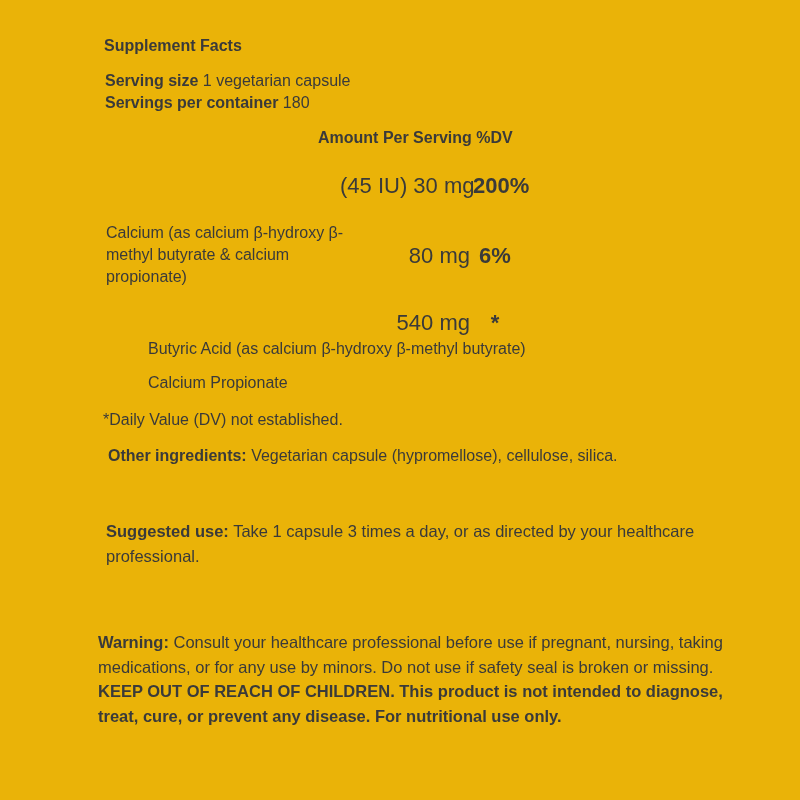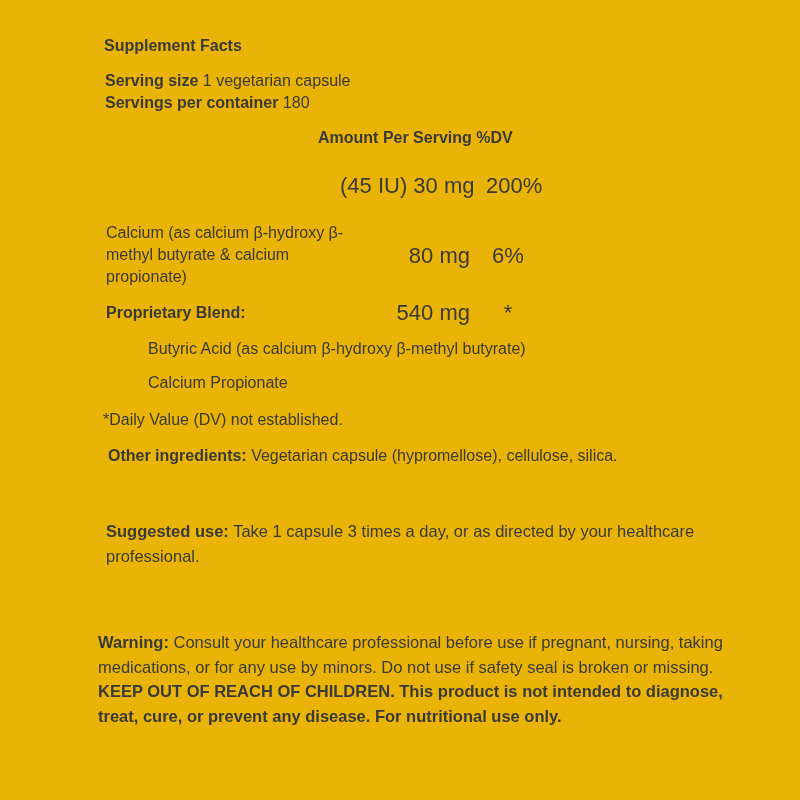--- a/index.html
+++ b/index.html
@@ -40,23 +40,24 @@
     font-size: 22px;
     line-height: 22px;
   }
   .amt {
     width: 130px;
     text-align: right;
     white-space: nowrap;
   }
   .dvc {
     width: 44px;
-    margin-left: 16px;
+    margin-left: 3px;
     text-align: center;
     white-space: nowrap;
+    font-weight: bold;
   }
   .para {
     position: absolute;
     left: 98px;
     width: 680px;
     font-size: 16.5px;
     line-height: 24.5px;
     white-space: pre-line;
   }
 </style>
@@ -79,22 +80,21 @@
     </div>
 
   <div class="t pre" style="top:222px;left:106px">Calcium (as calcium β-hydroxy β-
 methyl butyrate &amp; calcium
 propionate)</div>
   <div class="valrow" style="top:245px">
       <div class="amt">80 mg</div>
       <div class="dvc">6%</div>
     </div>
 
-  <div class="t bold" style="top:302px;left:106px">Proprietary Blend:</div>
-  <div class="valrow" style="top:302px">
+  <div class="valrow" style="top:312px">
       <div class="amt">540 mg</div>
       <div class="dvc">*</div>
     </div>
 
   <div class="t" style="top:338px;left:148px">Butyric Acid (as calcium β-hydroxy β-methyl butyrate)</div>
   <div class="t" style="top:372px;left:148px">Calcium Propionate</div>
 
   <div class="t" style="top:409px;left:103px">*Daily Value (DV) not established.</div>
 
   <div class="t" style="top:445px;left:108px"><strong>Other ingredients:</strong><span> Vegetarian capsule (hypromellose), cellulose, silica.</span></div>

